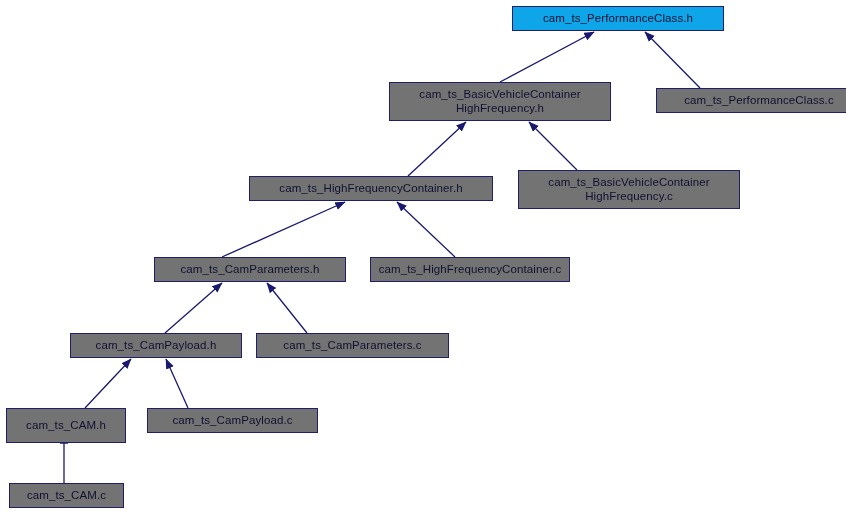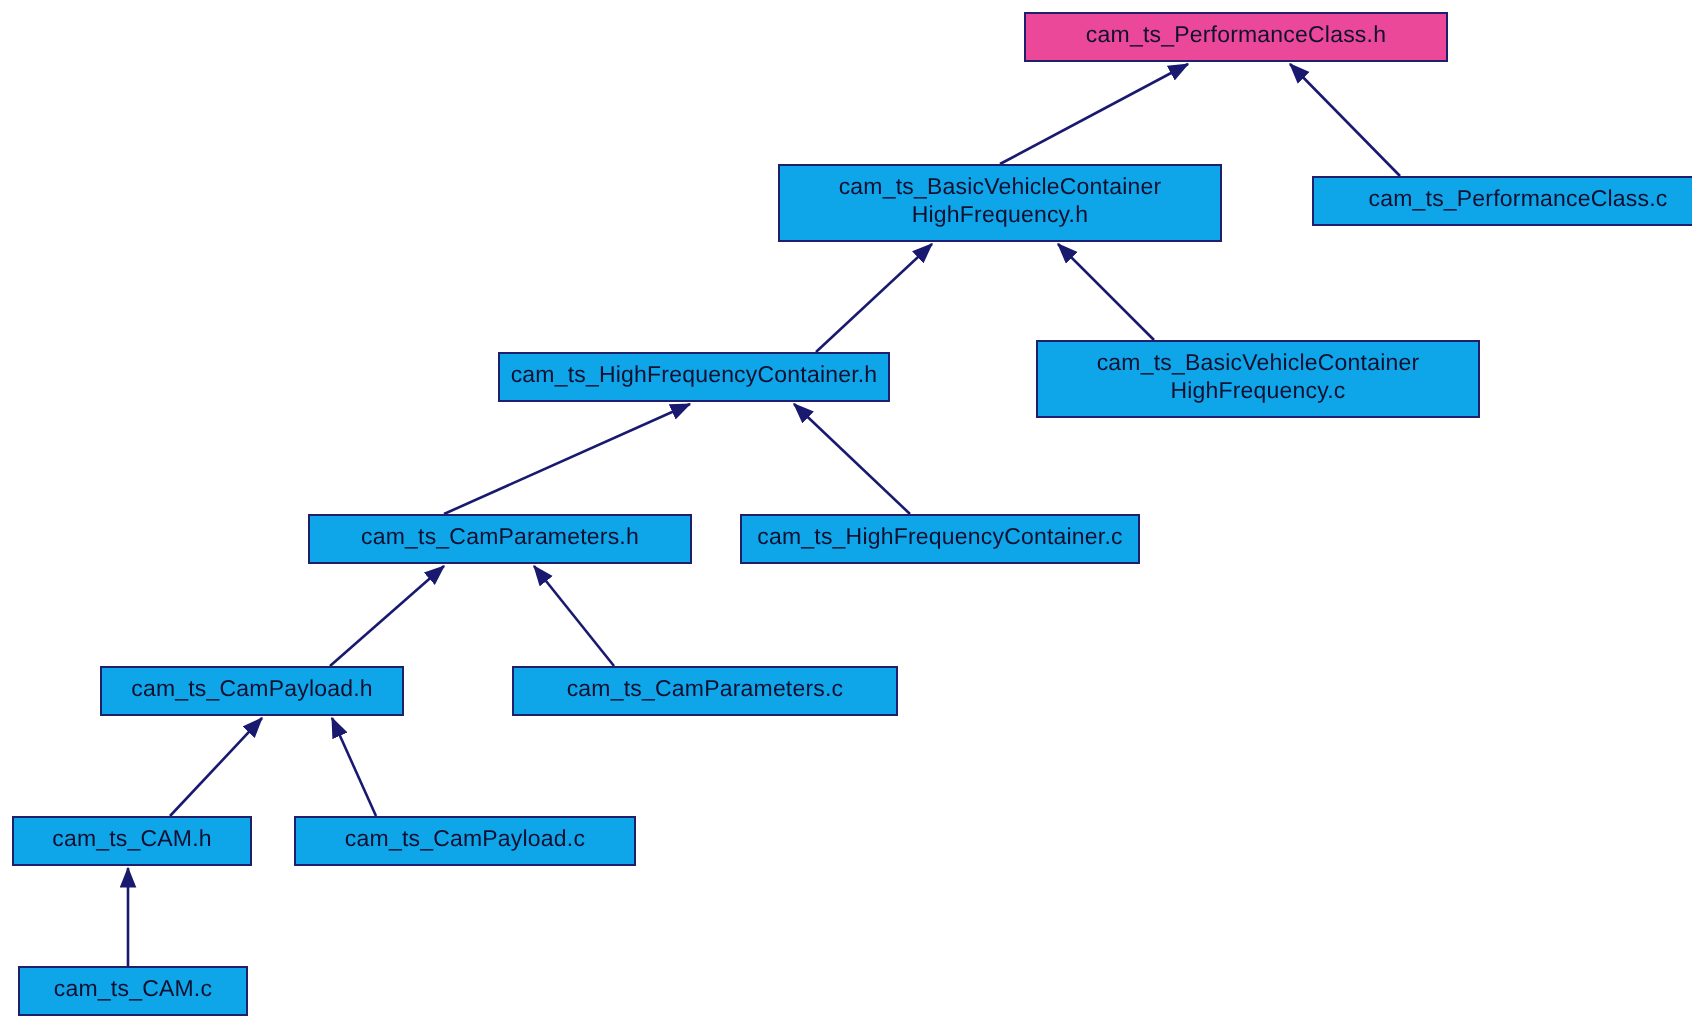--- a/index.html
+++ b/index.html
@@ -12,21 +12,21 @@
     width: 846px;
     height: 515px;
     background: #ffffff;
     font-family: "Liberation Sans", sans-serif;
     overflow: hidden;
   }
   .node {
     position: absolute;
     box-sizing: border-box;
     border: 1px solid #1f1f6b;
-    background: #0ea5e9;
+    background: #737373;
     color: #101030;
     font-size: 11.5px;
     line-height: 13.5px;
     text-align: center;
     display: flex;
     align-items: center;
     justify-content: center;
     white-space: pre;
     letter-spacing: 0.1px;
   }
@@ -60,28 +60,28 @@
         <line x1="222" y1="257" x2="345" y2="202" stroke="#191970" marker-end="url(#arrow)"></line>
         <line x1="455" y1="257" x2="397" y2="202" stroke="#191970" marker-end="url(#arrow)"></line>
         <line x1="165" y1="333" x2="222" y2="283" stroke="#191970" marker-end="url(#arrow)"></line>
         <line x1="307" y1="333" x2="267" y2="283" stroke="#191970" marker-end="url(#arrow)"></line>
         <line x1="85" y1="408" x2="131" y2="359" stroke="#191970" marker-end="url(#arrow)"></line>
         <line x1="188" y1="408" x2="166" y2="359" stroke="#191970" marker-end="url(#arrow)"></line>
         <line x1="64" y1="483" x2="64" y2="434" stroke="#191970" marker-end="url(#arrow)"></line>
       </g>
   </svg>
   <div id="node-layer">
-      <div class="node highlight" style="left: 512px; top: 6px; width: 212px; height: 25px; border-color: rgb(31, 31, 107); color: rgb(16, 16, 48); background: #ec4899;">cam_ts_PerformanceClass.h</div>
+      <div class="node highlight" style="left: 512px; top: 6px; width: 212px; height: 25px; border-color: rgb(31, 31, 107); color: rgb(16, 16, 48); background: #0ea5e9;">cam_ts_PerformanceClass.h</div>
       <div class="node" style="left: 389px; top: 82px; width: 222px; height: 39px; border-color: rgb(31, 31, 107); color: rgb(16, 16, 48);">cam_ts_BasicVehicleContainer
 HighFrequency.h</div>
       <div class="node" style="left: 635px; top: 88px; width: 206px; height: 25px; border-color: rgb(31, 31, 107); color: rgb(16, 16, 48); margin-left: 21px;">cam_ts_PerformanceClass.c</div>
-      <div class="node" style="left: 249px; top: 176px; width: 196px; height: 25px; border-color: rgb(31, 31, 107); color: rgb(16, 16, 48);">cam_ts_HighFrequencyContainer.h</div>
+      <div class="node" style="left: 249px; top: 176px; width: 244px; height: 25px; border-color: rgb(31, 31, 107); color: rgb(16, 16, 48);">cam_ts_HighFrequencyContainer.h</div>
       <div class="node" style="left: 518px; top: 170px; width: 222px; height: 39px; border-color: rgb(31, 31, 107); color: rgb(16, 16, 48);">cam_ts_BasicVehicleContainer
 HighFrequency.c</div>
       <div class="node" style="left: 154px; top: 257px; width: 192px; height: 25px; border-color: rgb(31, 31, 107); color: rgb(16, 16, 48);">cam_ts_CamParameters.h</div>
       <div class="node" style="left: 370px; top: 257px; width: 200px; height: 25px; border-color: rgb(31, 31, 107); color: rgb(16, 16, 48);">cam_ts_HighFrequencyContainer.c</div>
-      <div class="node" style="left: 50px; top: 333px; width: 152px; height: 25px; border-color: rgb(31, 31, 107); color: rgb(16, 16, 48);">cam_ts_CamPayload.h</div>
+      <div class="node" style="left: 70px; top: 333px; width: 172px; height: 25px; border-color: rgb(31, 31, 107); color: rgb(16, 16, 48);">cam_ts_CamPayload.h</div>
       <div class="node" style="left: 256px; top: 333px; width: 193px; height: 25px; border-color: rgb(31, 31, 107); color: rgb(16, 16, 48); text-align: center;">cam_ts_CamParameters.c</div>
-      <div class="node" style="left: 6px; top: 408px; width: 120px; height: 25px; border-color: rgb(31, 31, 107); color: rgb(16, 16, 48);">cam_ts_CAM.h</div>
+      <div class="node" style="left: 6px; top: 408px; width: 120px; height: 35px; border-color: rgb(31, 31, 107); color: rgb(16, 16, 48);">cam_ts_CAM.h</div>
       <div class="node" style="left: 147px; top: 408px; width: 171px; height: 25px; border-color: rgb(31, 31, 107); color: rgb(16, 16, 48);">cam_ts_CamPayload.c</div>
       <div class="node" style="left: 9px; top: 483px; width: 115px; height: 25px; border-color: rgb(31, 31, 107); color: rgb(16, 16, 48);">cam_ts_CAM.c</div>
     </div>
 </div>
 
 </body></html>

